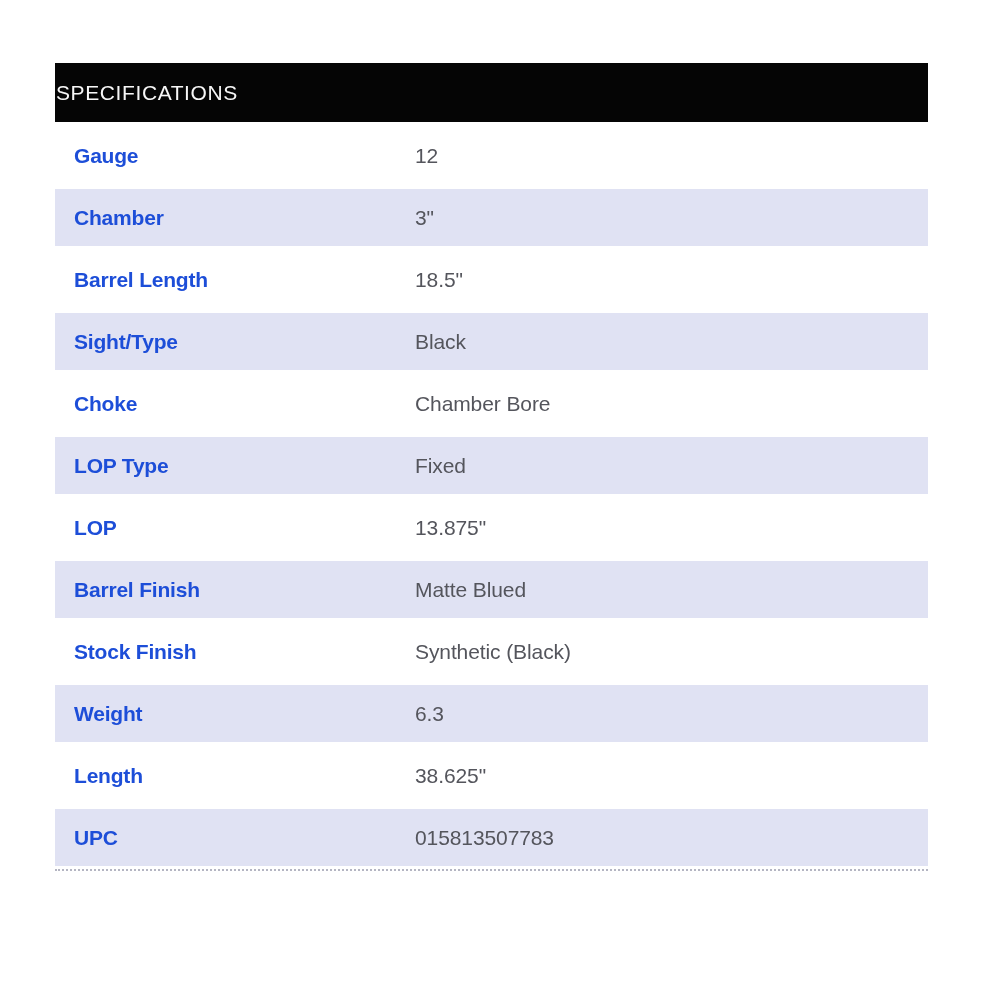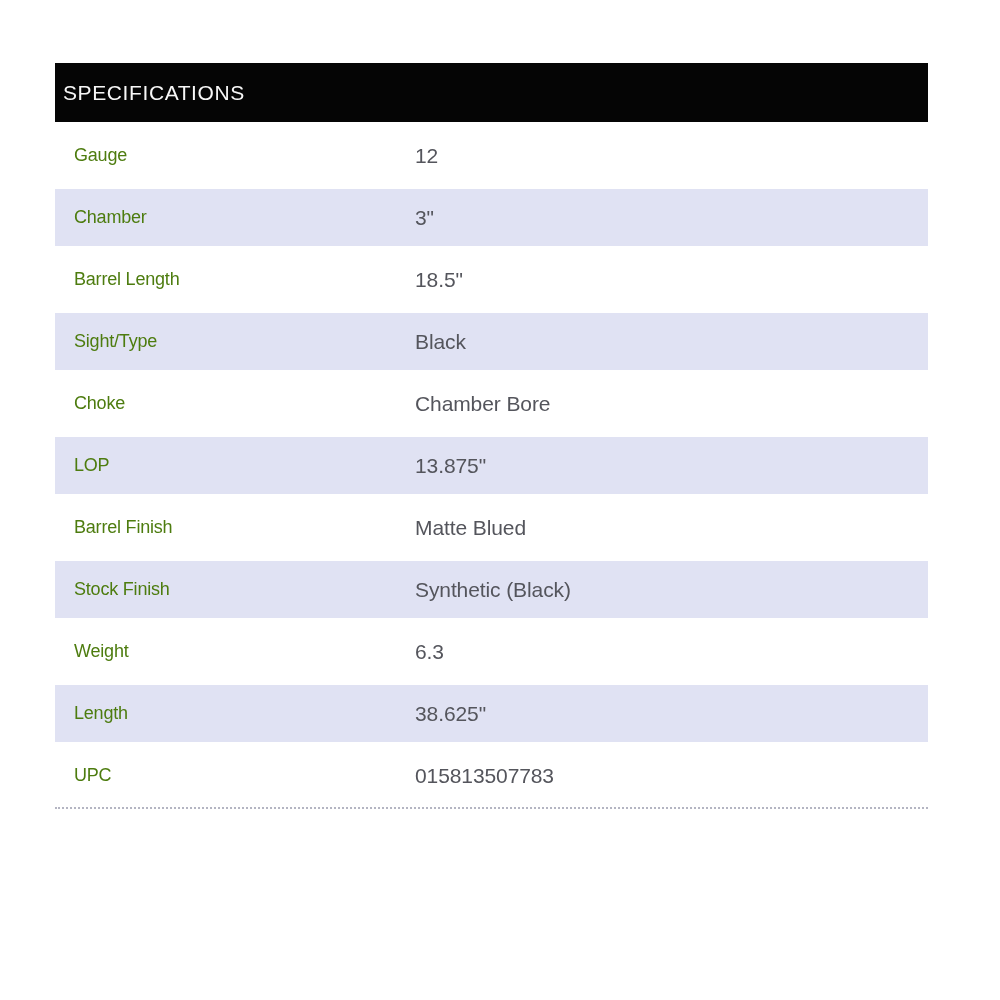--- a/index.html
+++ b/index.html
@@ -22,44 +22,44 @@
     left: 55px;
     top: 63px;
     width: 873px;
   }
   .spec-header {
     height: 59px;
     background: #050505;
     color: #f7f7f7;
     display: flex;
     align-items: center;
-    padding-left: 8px;
+    padding-left: 1px;
     box-sizing: border-box;
     font-size: 21px;
     letter-spacing: 0.6px;
     margin-bottom: 5px;
   }
   .spec-row {
     height: 57px;
     display: flex;
     align-items: center;
     margin-bottom: 5px;
     background: #ffffff;
   }
   .spec-row:nth-child(odd) {
     background: #e0e2f3;
   }
   .spec-label {
     width: 360px;
     box-sizing: border-box;
     padding-left: 19px;
-    font-weight: normal;
-    font-size: 18px;
+    font-weight: bold;
+    font-size: 21px;
     letter-spacing: -0.2px;
-    color: #4d7c0f;
+    color: #1d4ed8;
     flex-shrink: 0;
   }
   .spec-value {
     font-size: 21px;
     color: #54555c;
     letter-spacing: -0.1px;
     text-align: center;
   }
   .table-bottom-border {
     border-top: 2px dotted #b4b5c2;
@@ -91,20 +91,24 @@
     </div>
     <div class="spec-row">
       <span class="spec-label">Sight/Type</span>
       <span class="spec-value">Black</span>
     </div>
     <div class="spec-row">
       <span class="spec-label">Choke</span>
       <span class="spec-value">Chamber Bore</span>
     </div>
     <div class="spec-row">
+      <span class="spec-label">LOP Type</span>
+      <span class="spec-value">Fixed</span>
+    </div>
+    <div class="spec-row">
       <span class="spec-label">LOP</span>
       <span class="spec-value">13.875"</span>
     </div>
     <div class="spec-row">
       <span class="spec-label">Barrel Finish</span>
       <span class="spec-value">Matte Blued</span>
     </div>
     <div class="spec-row">
       <span class="spec-label">Stock Finish</span>
       <span class="spec-value">Synthetic (Black)</span>

